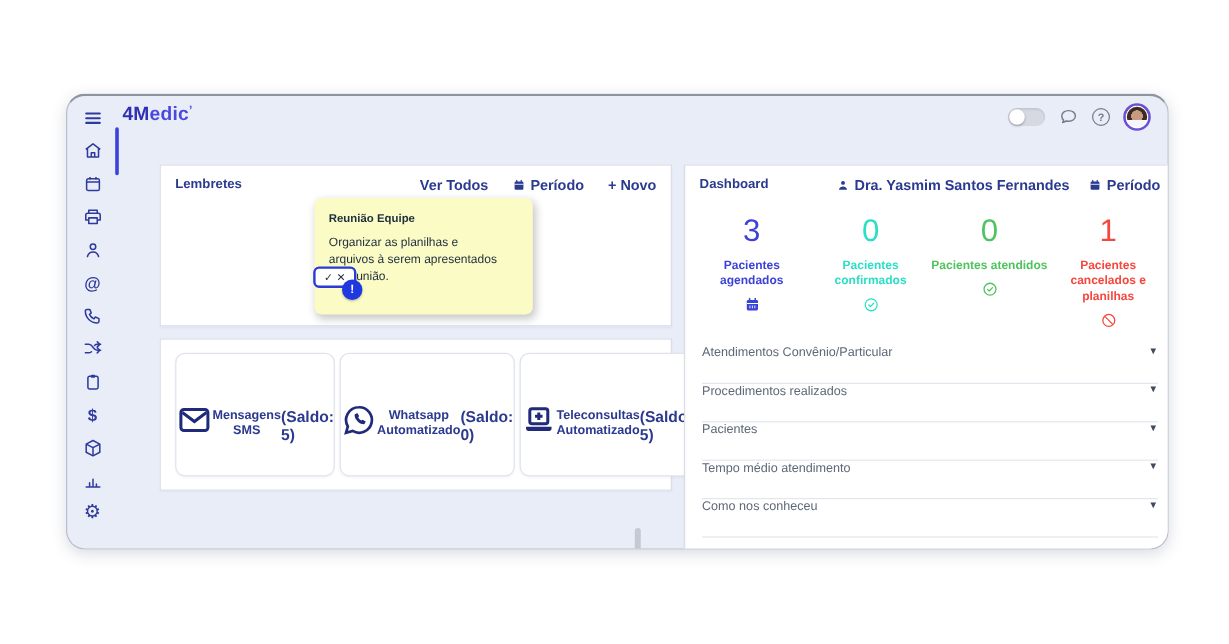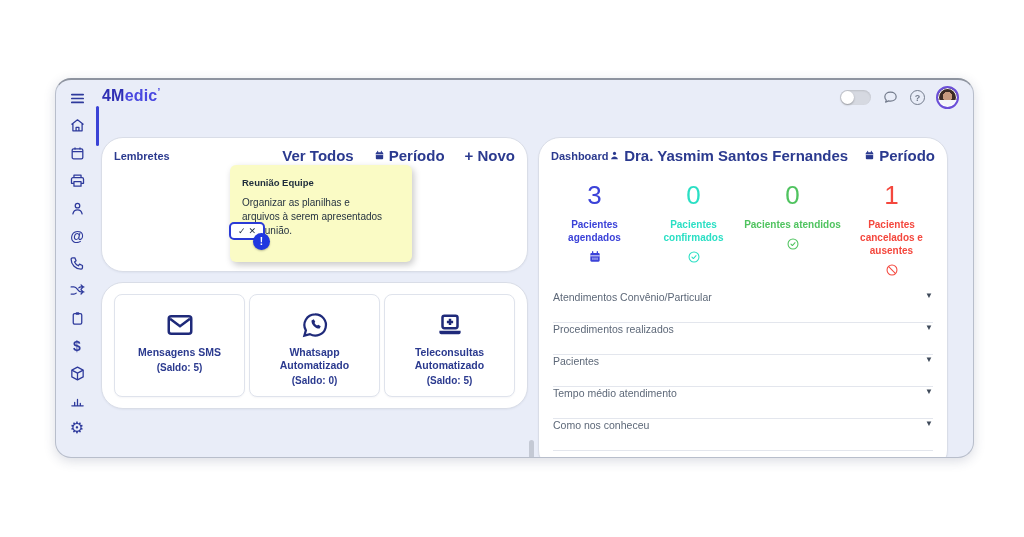--- a/index.html
+++ b/index.html
@@ -36,24 +36,24 @@
     font-size:9px; font-weight:700; color:#737b8c; display:flex; align-items:center; justify-content:center; }
   .avatar { width:23px; height:23px; border-radius:50%; border:2px solid #6b4fd8; cursor:pointer;
     background:
       linear-gradient(180deg, rgba(255,255,255,0) 62%, #f4f6fa 63%),
       radial-gradient(circle at 50% 46%, #c89a7e 0 34%, rgba(0,0,0,0) 35%),
       radial-gradient(circle at 50% 40%, #3c2b24 0 52%, #4a342c 60%, #55403a 100%);
     box-shadow:0 0 0 1px #ffffff inset; }
   .welcome { position:absolute; left:46px; top:40px; font-size:10px; font-weight:600; color:#2f3a80; }
 
   
-  .panel { position:absolute; background:#ffffff; border:1px solid #d9dde7; border-radius:22px;
-    box-shadow:0 1px 2px rgba(20,30,70,.05); }
+  .panel { position:absolute; background:#ffffff; border:1px solid #d9dde7; border-radius:0;
+    box-shadow:0 1px 2px rgba(20,30,70,.05);margin-left:32px; }
   .panel-title { font-size:11px; font-weight:700; color:#2b3a8f; }
-  .hdr-link { font-size:15px; font-weight:700; color:#2b3a8f; display:flex; align-items:center; gap:4px; cursor:pointer; }
+  .hdr-link { font-size:12px; font-weight:700; color:#2b3a8f; display:flex; align-items:center; gap:4px; cursor:pointer; }
   .hdr-link svg { width:11px; height:11px; }
 
   
   .lembretes { left:45px; top:57px; width:427px; height:135px; }
   .lem-head { display:flex; align-items:center; justify-content:space-between; padding:9px 12px 0 12px; }
   .lem-actions { display:flex; align-items:center; gap:20px; }
   .note { position:absolute; left:128px; top:27px; width:182px; height:97px; background:#fafbc5;
     border-radius:6px; box-shadow:2px 3px 7px rgba(0,0,0,.22); padding:12px 24px 0 12px; }
   .note-title { font-size:9.5px; font-weight:700; color:#1f2d3d; }
   .note-body { margin-top:8px; font-size:10px; color:#1f2d3d; line-height:1.4; }
@@ -62,25 +62,25 @@
     gap:3px; cursor:pointer; }
   .note-actions span { font-size:9px; font-weight:700; color:#1f2d3d; }
   .note-badge { position:absolute; left:23px; top:68px; width:17px; height:17px; background:#2038e0;
     border-radius:50%; color:#ffffff; font-size:10px; font-weight:700; display:flex; align-items:center;
     justify-content:center; box-shadow:0 1px 2px rgba(0,0,0,.25); }
 
   
   .cards-panel { left:45px; top:202px; width:427px; height:127px; padding:11px 12px; }
   .cards-row { display:flex; gap:4px; height:100%; }
   .svc-card { flex:1; border:1px solid #dfe3ec; border-radius:8px; background:#ffffff; cursor:pointer;
-    display:flex; flex-direction:column; align-items:center; padding-top:15px; box-shadow:0 1px 2px rgba(20,30,70,.04); }
+    display:flex; flex-direction:row; align-items:center; padding-top:15px; box-shadow:0 1px 2px rgba(20,30,70,.04); }
   .svc-ic { height:36px; display:flex; align-items:flex-start; justify-content:center; color:#1f2a7a; }
   .svc-ic svg { width:30px; height:30px; }
   .svc-label { font-size:10.5px; font-weight:700; color:#2b3a8f; text-align:center; line-height:1.25; max-width:118px; }
-  .svc-saldo { font-size:10px; font-weight:700; color:#2b3a8f; margin-top:3px; }
+  .svc-saldo { font-size:13px; font-weight:700; color:#2b3a8f; margin-top:3px; }
 
   
   .aniv { left:45px; top:340px; width:427px; height:60px; padding:14px 12px; }
 
   
   .dashboard { left:482px; top:57px; width:410px; height:335px; }
   .dash-head { display:flex; align-items:center; justify-content:space-between; padding:9px 12px 0 12px; }
   .dash-right { display:flex; align-items:center; gap:16px; }
   .stats { display:flex; margin-top:18px; padding:0 6px; }
   .stat { flex:1; text-align:center; }
@@ -305,21 +305,21 @@
         <div class="stat-label">Pacientes atendidos</div>
         <div class="stat-ic">
           <svg viewBox="0 0 24 24" fill="none" stroke="currentColor" stroke-width="1.8">
               <circle cx="12" cy="12" r="8.5"></circle>
               <path d="M8.5 12.2l2.4 2.4 4.6-4.8" stroke-linecap="round" stroke-linejoin="round"></path>
             </svg>
         </div>
       </div>
       <div class="stat" style="color: rgb(244, 71, 61);">
         <div class="stat-value">1</div>
-        <div class="stat-label">Pacientes cancelados e ausentes</div>
+        <div class="stat-label">Pacientes cancelados e planilhas</div>
         <div class="stat-ic">
           <svg viewBox="0 0 24 24" fill="none" stroke="currentColor" stroke-width="1.8">
               <circle cx="12" cy="12" r="8.5"></circle>
               <path d="M6.3 6.3l11.4 11.4"></path>
             </svg>
         </div>
       </div>
     </div>
 
     <div class="accordions">

